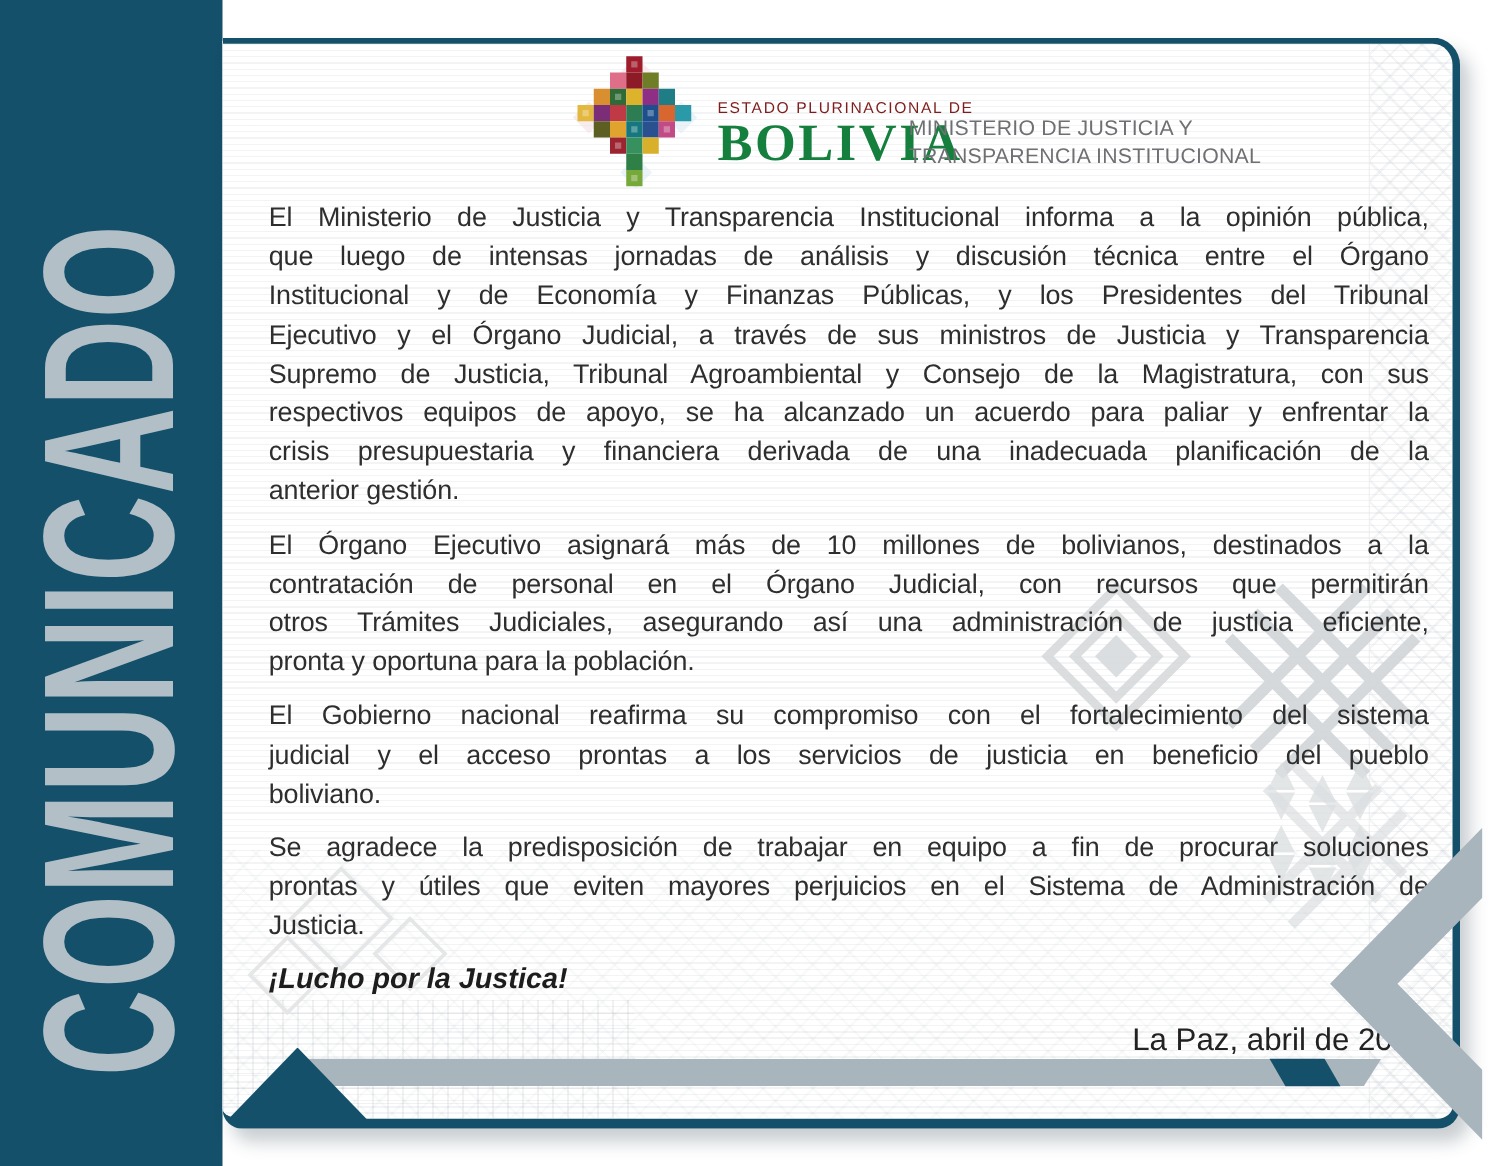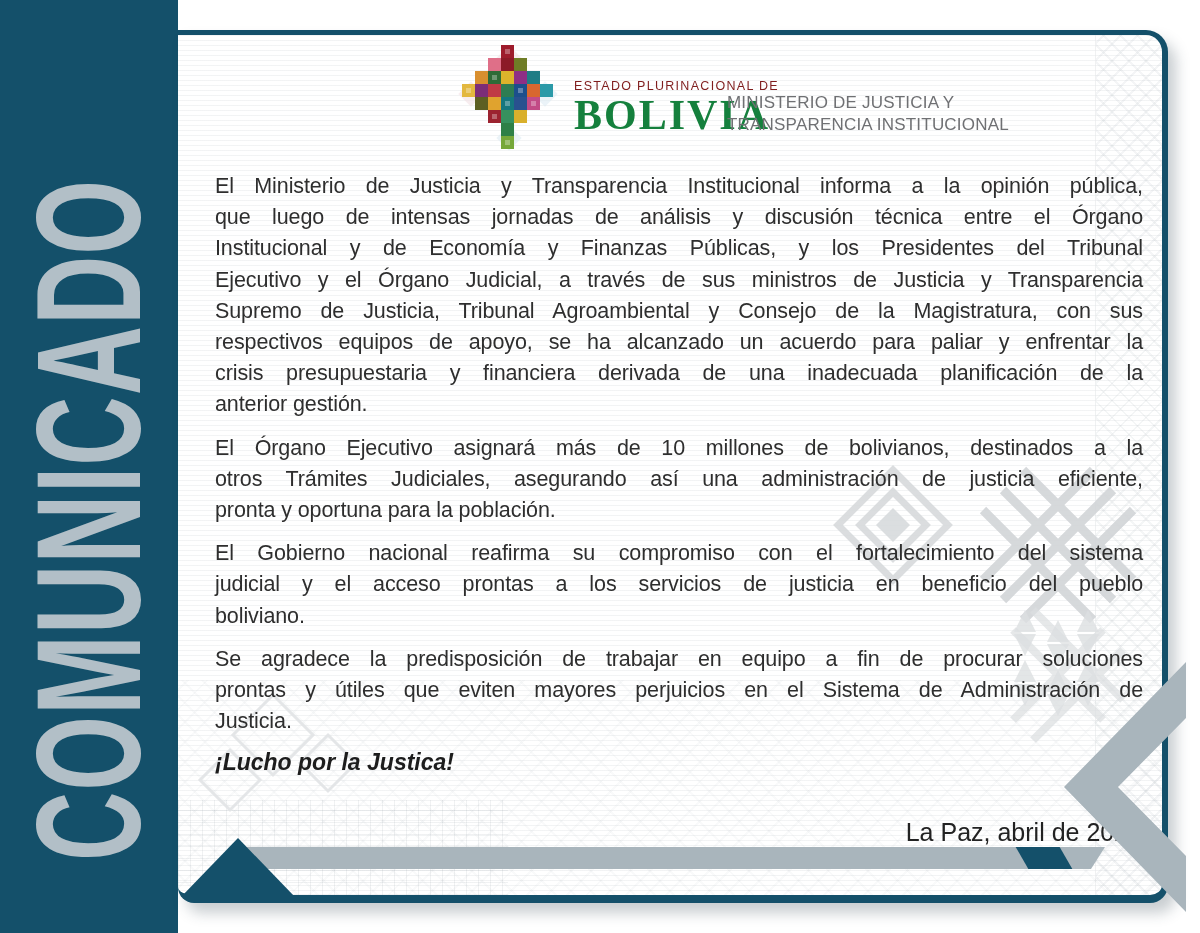--- a/index.html
+++ b/index.html
@@ -43,21 +43,21 @@
   .decor-svg{position:absolute;inset:0;pointer-events:none;}
   
   .logo{position:absolute;left:272px;top:8px;width:115px;height:115px;}
   .brand{position:absolute;left:396px;top:44px;}
   .brand .pretitle{font-size:12.5px;letter-spacing:1.3px;color:#7f1d1d;}
   .brand .country{font-family:"Liberation Serif",serif;font-weight:bold;font-size:42px;
     letter-spacing:2px;color:#15803d;margin-top:1px;line-height:1;}
   .ministry{position:absolute;left:549px;top:57px;font-size:17px;line-height:1.32;
     color:#6f7073;letter-spacing:.2px;}
   
-  .content{position:absolute;left:37px;top:136px;width:928px;color:#2E2E2E;}
+  .content{position:absolute;left:37px;top:124px;width:928px;color:#2E2E2E;}
   .para{margin:0 0 12px 0;font-size:21.5px;line-height:31.2px;letter-spacing:-.1px;}
   .para .line{text-align:justify;text-align-last:justify;}
   .para .line.last{text-align-last:left;}
   .signoff{margin-top:7px;font-size:23px;font-weight:bold;font-style:italic;color:#1d1d1d;}
   .dateline{position:absolute;right:20px;top:783px;font-size:25px;color:#222;}
   
   .bar{position:absolute;left:243px;top:847px;width:862px;height:22px;background:#A9B5BC;
     clip-path:polygon(0 0,100% 0,calc(100% - 14px) 100%,0 100%);}
   .bar-accent{position:absolute;left:1022px;top:847px;width:44px;height:22px;background:#14506A;
     transform:skewX(30deg);}
@@ -172,20 +172,21 @@
           <div class="line">que luego de intensas jornadas de análisis y discusión técnica entre el Órgano</div>
           <div class="line">Institucional y de Economía y Finanzas Públicas, y los Presidentes del Tribunal</div>
           <div class="line">Ejecutivo y el Órgano Judicial, a través de sus ministros de Justicia y Transparencia</div>
           <div class="line">Supremo de Justicia, Tribunal Agroambiental y Consejo de la Magistratura, con sus</div>
           <div class="line">respectivos equipos de apoyo, se ha alcanzado un acuerdo para paliar y enfrentar la</div>
           <div class="line">crisis presupuestaria y financiera derivada de una inadecuada planificación de la</div>
           <div class="line last">anterior gestión.</div>
         </div>
       <div class="para">
           <div class="line">El Órgano Ejecutivo asignará más de 10 millones de bolivianos, destinados a la</div>
+          <div class="line">contratación de personal en el Órgano Judicial, con recursos que permitirán</div>
           <div class="line">otros Trámites Judiciales, asegurando así una administración de justicia eficiente,</div>
           <div class="line last">pronta y oportuna para la población.</div>
         </div>
       <div class="para">
           <div class="line">El Gobierno nacional reafirma su compromiso con el fortalecimiento del sistema</div>
           <div class="line">judicial y el acceso prontas a los servicios de justicia en beneficio del pueblo</div>
           <div class="line last">boliviano.</div>
         </div>
       <div class="para">
           <div class="line">Se agradece la predisposición de trabajar en equipo a fin de procurar soluciones</div>

